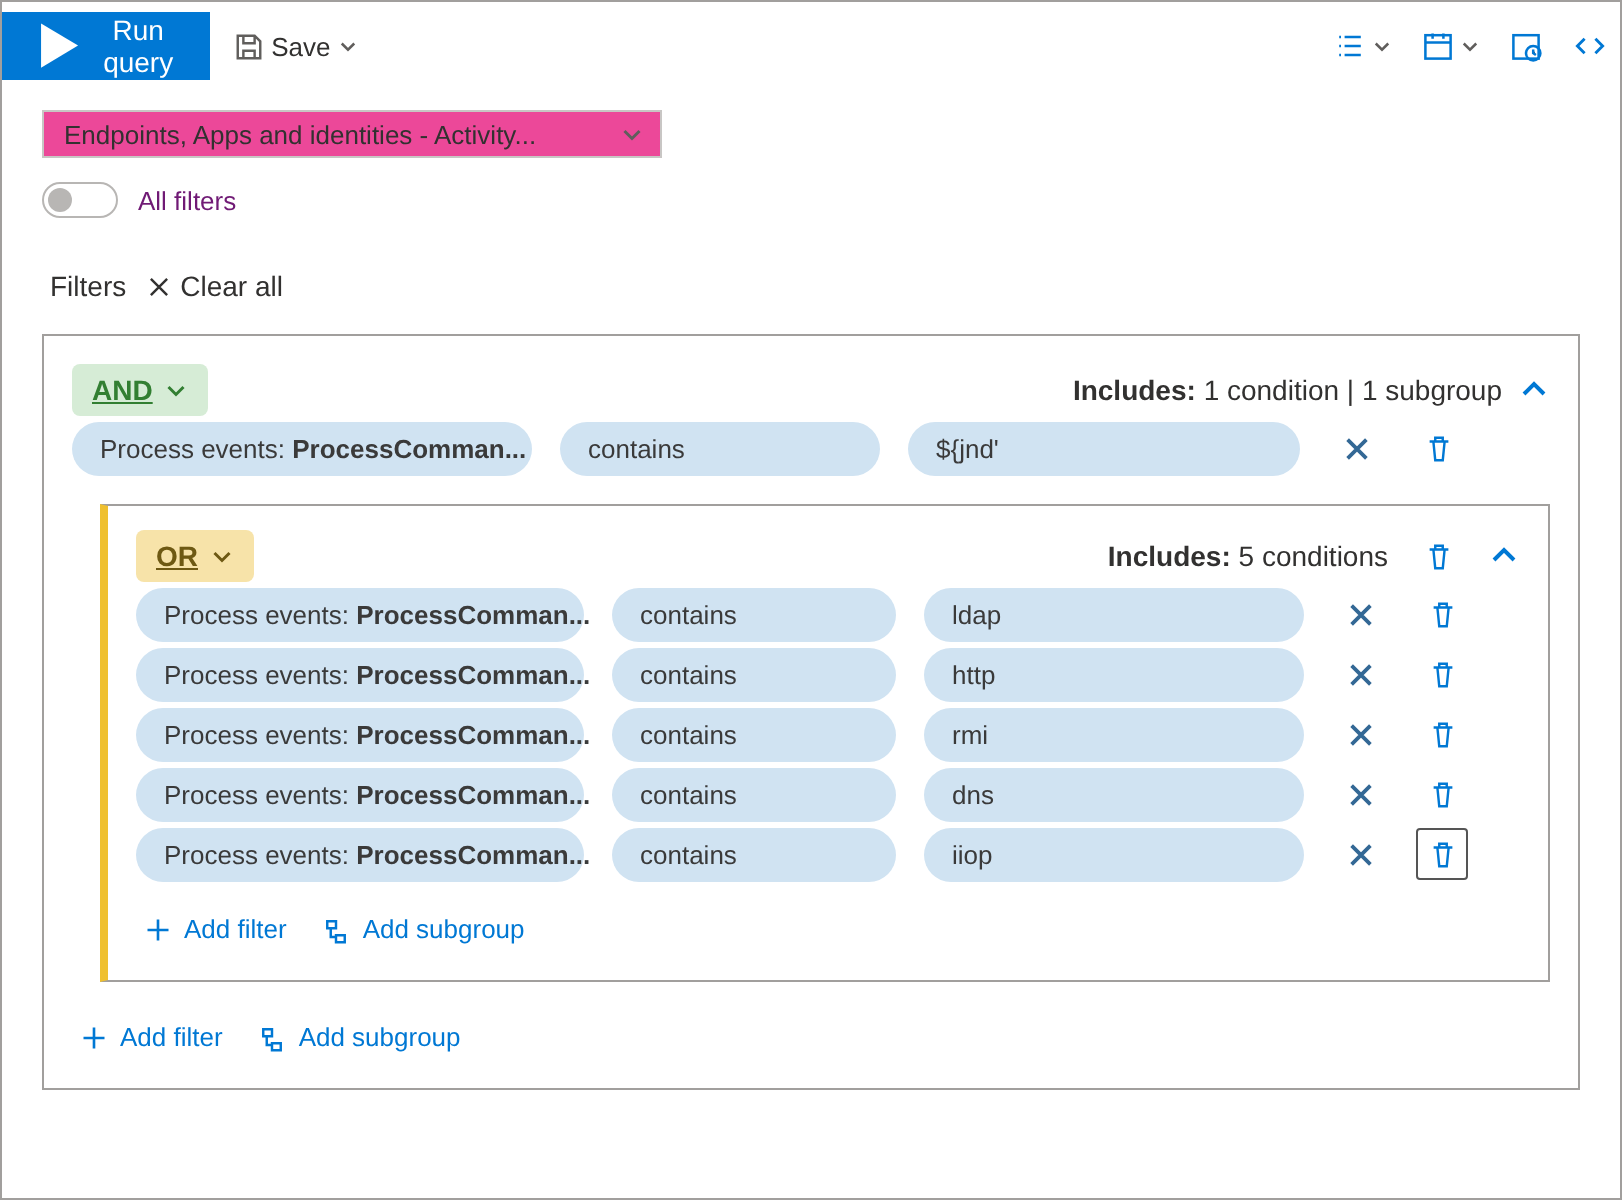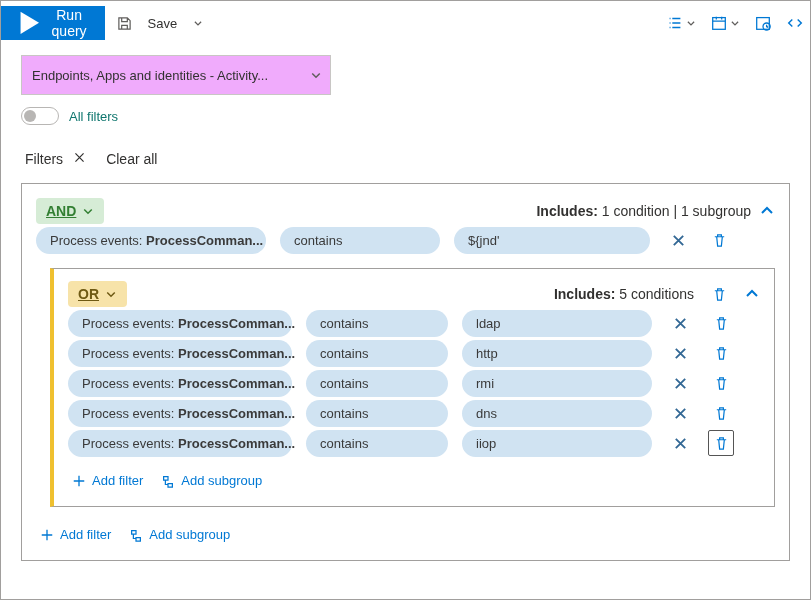--- a/index.html
+++ b/index.html
@@ -50,47 +50,47 @@
     font-size: 14px;
     display: flex;
     align-items: center;
     gap: 7px;
     cursor: pointer;
   }
   .toolbar-link {
     color: var(--text);
     display: flex;
     align-items: center;
-    gap: 16px;
+    gap: 4px;
     padding: 4px 4px;
     cursor: pointer;
     font-size: 13px;
   }
   .toolbar-link svg { width: 15px; height: 15px; }
   .spacer { flex: 1 1 auto; }
   .toolbar-icons { display: flex; gap: 14px; align-items: center; }
   .tool-icon { color: var(--blue); cursor: pointer; display: flex; align-items: center; gap:2px;}
   .tool-icon svg { width: 18px; height: 18px; }
   .chev-dn-sm svg { width:10px; height:10px; color: var(--muted);}
 
   .selectors {
     display: flex;
     gap: 12px;
     padding: 10px 20px 10px 20px;
   }
   .sel {
     border: 1px solid var(--border);
-    height: 40px;
+    height: 24px;
     display: flex;
     align-items: center;
     justify-content: space-between;
     padding: 0 8px 0 10px;
     font-size: 13px;
     cursor: pointer;
-    background:#f0abfc;
+    background:#ec4899;
   }
   .sel.w1 { width: 310px; }
   .sel.w2 { width: 292px; }
   .sel svg { width: 12px; height: 12px; color: var(--muted); }
 
   .allfilters {
     display: flex;
     align-items: center;
     gap: 10px;
     padding: 2px 20px 10px 20px;
@@ -98,32 +98,32 @@
   .toggle {
     width: 38px; height: 18px; border-radius: 10px;
     background: #fff; border: 1px solid #b8b6b4;
     position: relative;
   }
   .toggle .knob {
     width: 12px; height: 12px; border-radius: 50%;
     background: #b8b6b4; position: absolute;
     left: 2px; top: 2px;
   }
-  .allfilters-label { color: #0f766e; font-size: 13px; }
+  .allfilters-label { color: #701a75; font-size: 13px; }
 
   .filters-line {
     display: flex;
     align-items: center;
     gap: 10px;
     padding: 16px 20px 8px 24px;
     font-size: 14px;
   }
   .filters-label { font-weight: 400; }
   .clear-all {
-    display: flex; gap: 20px; color: var(--text);
+    display: flex; align-items: center; gap: 4px; color: var(--text);
     cursor: pointer; font-size: 14px;
   }
   .clear-all svg { width: 13px; height: 13px; color: var(--text); }
 
   .card {
     border: 1px solid var(--card-border);
     margin: 8px 20px 10px 20px;
     padding: 14px 14px 12px 14px;
   }
   .card-head {

